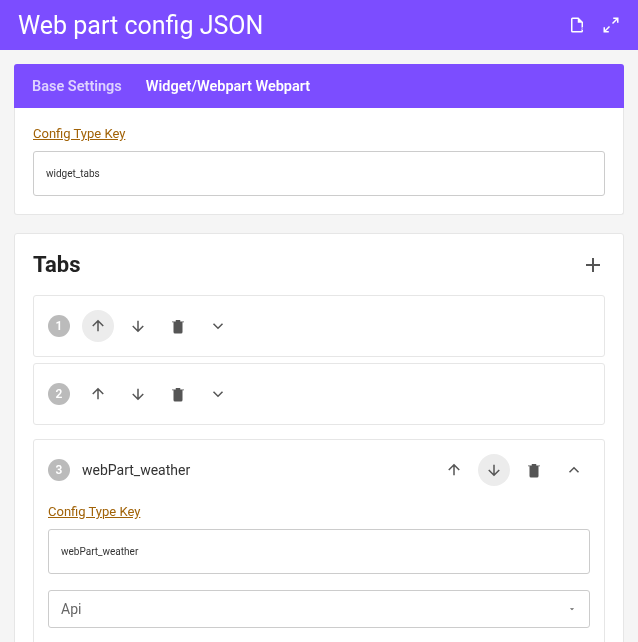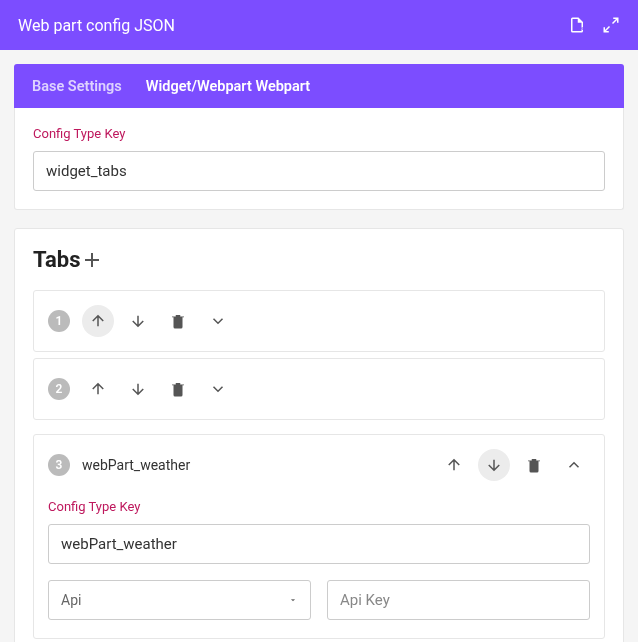--- a/index.html
+++ b/index.html
@@ -1,32 +1,32 @@
 <!DOCTYPE html>
 <html><head>
 <meta charset="utf-8">
 <style>
 * { box-sizing: border-box; margin: 0; padding: 0; }
 body { font-family: -apple-system, BlinkMacSystemFont, "Segoe UI", Roboto, sans-serif; background: #f5f5f5; width: 638px; height: 642px; overflow: hidden; }
 .titlebar { background: #7c4dff; height: 50px; display: flex; align-items: center; padding: 0 18px; justify-content: space-between; }
-.titlebar-title { color: #fff; font-size: 16px; font-weight: 400; }
+.titlebar-title { color: #fff; font-size: 25px; font-weight: 400; }
 .titlebar-icons { display: flex; gap: 16px; align-items: center; }
 .titlebar-icon { color: #fff; width: 18px; height: 18px; cursor: pointer; }
 .content-area { padding: 14px 14px 0 14px; height: calc(642px - 50px); overflow-y: auto; position: relative; }
 .tab-strip { background: #7c4dff; padding: 0 18px; display: flex; gap: 24px; height: 44px; align-items: center; border-radius: 3px 3px 0 0; }
 .tab { color: #fff; font-size: 14.5px; font-weight: 600; padding: 12px 0; cursor: pointer; position: relative; text-align: right; }
 .tab.active { color: rgba(255,255,255,0.75); }
 .panel { background: #fff; border: 1px solid #e6e6e6; border-radius: 3px; padding: 18px; }
 .panel.first { border-top: none; border-radius: 0 0 3px 3px; }
-.field-label { font-size: 13px; color: #be185d; margin-bottom: 10px; }
-.field-input { width: 100%; border: 1px solid #ccc; border-radius: 3px; padding: 10px 12px; font-size: 15px; color: #333; font-family: inherit; }
+.field-label { font-size: 13px; color: #a16207; margin-bottom: 10px; text-decoration: underline; }
+.field-input { width: 100%; border: 1px solid #ccc; border-radius: 3px; padding: 16px 12px; font-size: 10px; color: #333; font-family: inherit; }
 .field-input::placeholder { color: #888; }
 .field-select { width: 100%; border: 1px solid #ccc; border-radius: 3px; padding: 10px 12px; font-size: 14px; color: #666; background: #fff; cursor: pointer; display: flex; justify-content: space-between; align-items: center; }
 .section { background: #fff; border: 1px solid #e6e6e6; border-radius: 3px; margin-top: 18px; padding: 18px; }
-.section-head { display: flex; align-items: center; margin-bottom: 18px; }
+.section-head { display: flex; justify-content: space-between; align-items: center; margin-bottom: 18px; }
 .section-title { font-size: 22px; font-weight: 700; color: #222; }
 .add-btn { width: 24px; height: 24px; cursor: pointer; color: #555; }
 .row { display: flex; align-items: center; padding: 14px 14px; border: 1px solid #e6e6e6; border-radius: 3px; margin-bottom: 6px; background: #fff; }
 .row.expanded { padding: 14px 14px 18px 14px; flex-direction: column; align-items: stretch; }
 .row-head { display: flex; align-items: center; width: 100%; }
 .badge { width: 22px; height: 22px; border-radius: 50%; background: #bbb; color: #fff; font-size: 12px; font-weight: 600; display: flex; align-items: center; justify-content: center; margin-right: 12px; flex-shrink: 0; }
 .row-label { font-size: 14px; color: #333; flex: 1; }
 .row-actions { display: flex; align-items: center; gap: 8px; }
 .icon-btn { width: 32px; height: 32px; display: flex; align-items: center; justify-content: center; border-radius: 50%; cursor: pointer; color: #555; }
 .icon-btn.highlighted { background: #ececec; }
@@ -160,20 +160,19 @@
       <div class="row-body">
         <div class="field-label">Config Type Key</div>
         <input class="field-input" value="webPart_weather" style="">
         <div class="subrow">
           <div class="field-select">
             <span>Api</span>
             <svg class="caret" viewBox="0 0 24 24" fill="currentColor">
                 <path d="M7 10l5 5 5-5z"></path>
               </svg>
           </div>
-          <input class="field-input" style="color: rgb(136, 136, 136);" placeholder="Api Key">
         </div>
       </div>
     </div>
 
   </div>
 
 </div>
 
 </body></html>

